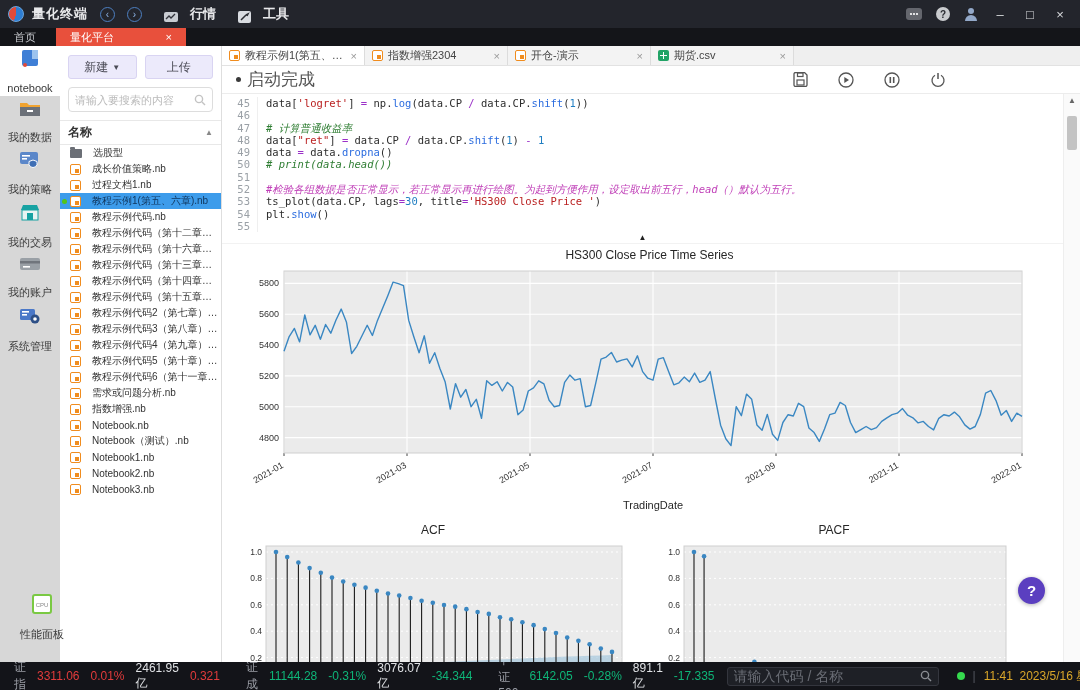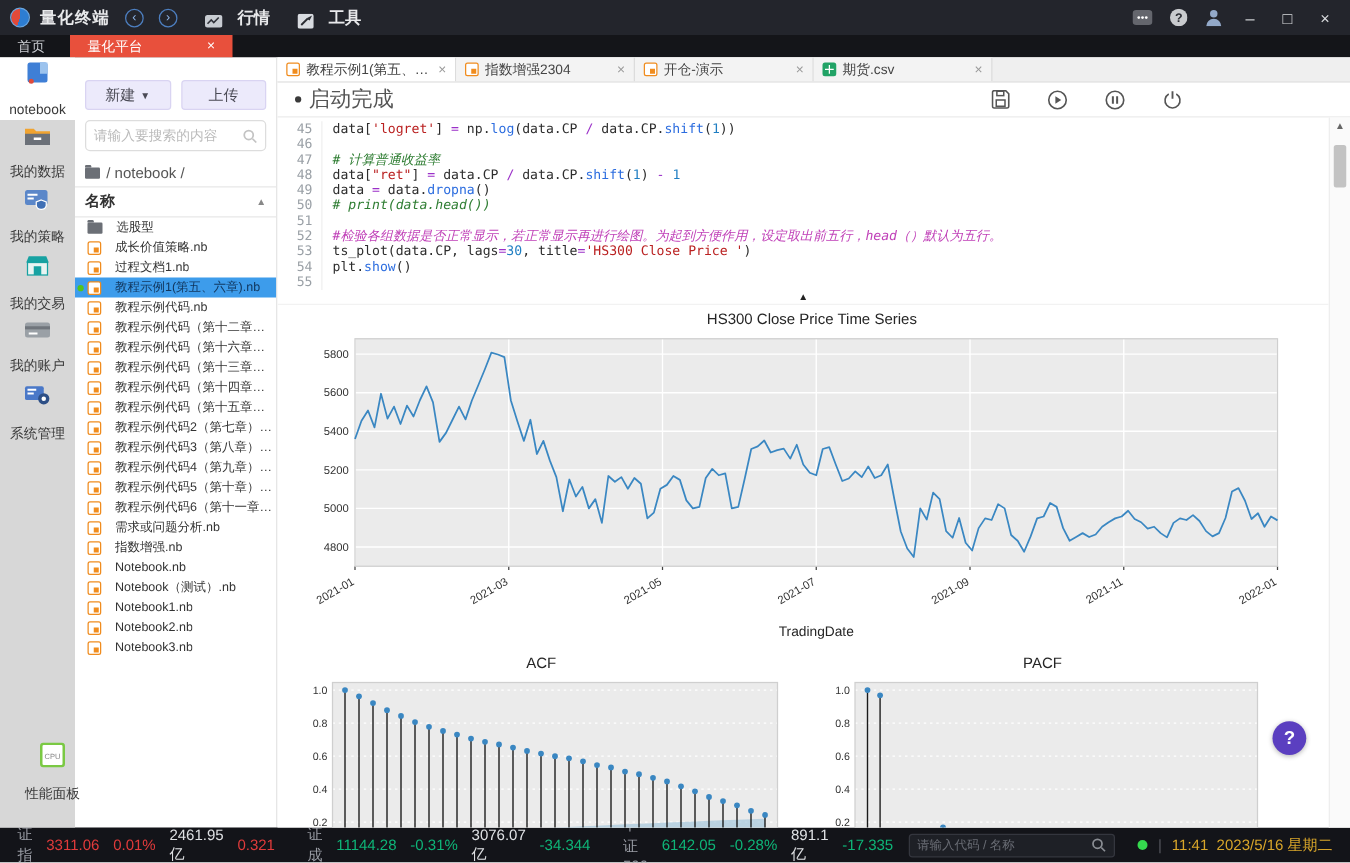--- a/index.html
+++ b/index.html
@@ -28,21 +28,21 @@
   .main { flex:1; display:flex; min-height:0; }
 
   
   .rail { width:60px; background:#d7d7d7; display:flex; flex-direction:column; flex:none; position:relative; }
   .rail-item { height:52px; display:flex; flex-direction:column; align-items:center; justify-content:center; gap:13px; font-size:11px; color:#3a3a3a; }
   .rail-item.active { background:#fff; height:50px; }
   .rail-bottom { position:absolute; bottom:18px; left:12px; width:60px; }
 
   
   .filepanel { width:162px; background:#fff; border-right:1px solid #dedede; display:flex; flex-direction:column; font-size:12px; flex:none; }
-  .fp-btns { display:flex; gap:8px; padding:18px 8px 6px 8px; }
+  .fp-btns { display:flex; gap:8px; padding:9px 8px 6px 8px; }
   .fp-btn { flex:1; height:24px; background:#eceafb; border:1px solid #d9d4f2; border-radius:3px; color:#4a4a55; font-size:12px; display:flex; align-items:center; justify-content:center; gap:4px; }
   .fp-search { margin:2px 8px 8px 8px; height:25px; border:1px solid #ddd; border-radius:4px; display:flex; align-items:center; padding:0 6px; gap:4px; }
   .fp-search input { border:none; outline:none; flex:1; font-size:11px; color:#333; width:100px; }
   .fp-search input::placeholder { color:#bbb; }
   .fp-crumb { padding:2px 8px 4px 8px; color:#555; display:flex; gap:5px; align-items:center; font-size:12px; }
   .fp-header { border-top:1px solid #e8e8e8; border-bottom:1px solid #e8e8e8; padding:3px 8px; color:#333; font-weight:bold; display:flex; justify-content:space-between; align-items:center; }
   .fp-header .sort { color:#888; font-size:8px; }
   .fp-list { flex:1; overflow:hidden; }
   .f-row { height:16px; display:flex; align-items:center; gap:11px; padding:0 2px 0 10px; color:#333; font-size:10px; white-space:nowrap; position:relative; }
   .f-row .nm { overflow:hidden; text-overflow:ellipsis; }
@@ -96,21 +96,21 @@
 
   .helpbtn { position:absolute; left:796px; top:531px; width:27px; height:27px; border-radius:50%; background:#5b3fc0; color:#fff; font-weight:bold; font-size:15px; border:none; box-shadow:0 1px 4px rgba(0,0,0,.3); z-index:5; }
 
   
   .statusbar { height:28px; background:#131419; display:flex; align-items:center; padding:0 14px; gap:12px; flex:none; font-size:12px; }
   .metric { display:flex; gap:11px; align-items:center; }
   .metric .mname { color:#9a9da5; }
   .metric .vol { color:#dfe1e4; }
   .up { color:#e23b3b; } .down { color:#0eb578; }
   .sb-search { margin-left:auto; width:272px; height:19px; background:#1e2026; border:1px solid #34363e; border-radius:3px; display:flex; align-items:center; padding:0 6px; gap:5px; }
-  .sb-search input { background:transparent; border:none; outline:none; color:#ccc; font-size:10px; flex:1; }
+  .sb-search input { background:transparent; border:none; outline:none; color:#ccc; font-size:14px; flex:1; }
   .sb-search input::placeholder { color:#6a6d75; }
   .sb-right { display:flex; align-items:center; gap:8px; margin-left:6px; }
   .gdot { width:8px; height:8px; border-radius:50%; background:#35d94e; }
   .sep { color:#54565e; }
   .timetxt { color:#d9a62a; white-space:nowrap; }
   svg { display:block; }
 </style>
 </head>
 <body>
 
@@ -256,24 +256,20 @@
         <div class="fp-btn">
             <span>上传</span>
           </div>
       </div>
       <div class="fp-search">
         <input placeholder="请输入要搜索的内容" style="">
         <svg width="12" height="12">
             <circle cx="5" cy="5" r="3.6" fill="none" stroke="#c3c3c3" stroke-width="1.4"></circle>
             <line x1="8" y1="8" x2="11" y2="11" stroke="#c3c3c3" stroke-width="1.4"></line>
           </svg>
-      </div>
-      <div class="fp-crumb">
-        <span class="fold-ic"></span>
-        <span>/ notebook /</span>
       </div>
       <div class="fp-header">
         <span>名称</span>
         <span class="sort">▲</span>
       </div>
       <div class="fp-list" id="filelist">
           <div class="f-row">
     <span class="fold-ic"></span>
     <span class="nm">选股型</span>
   </div>

